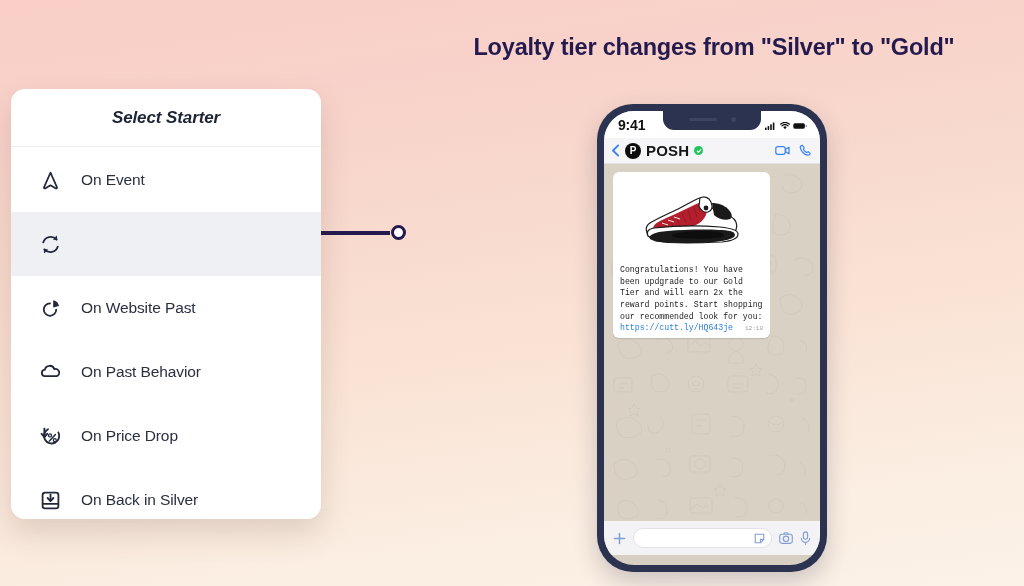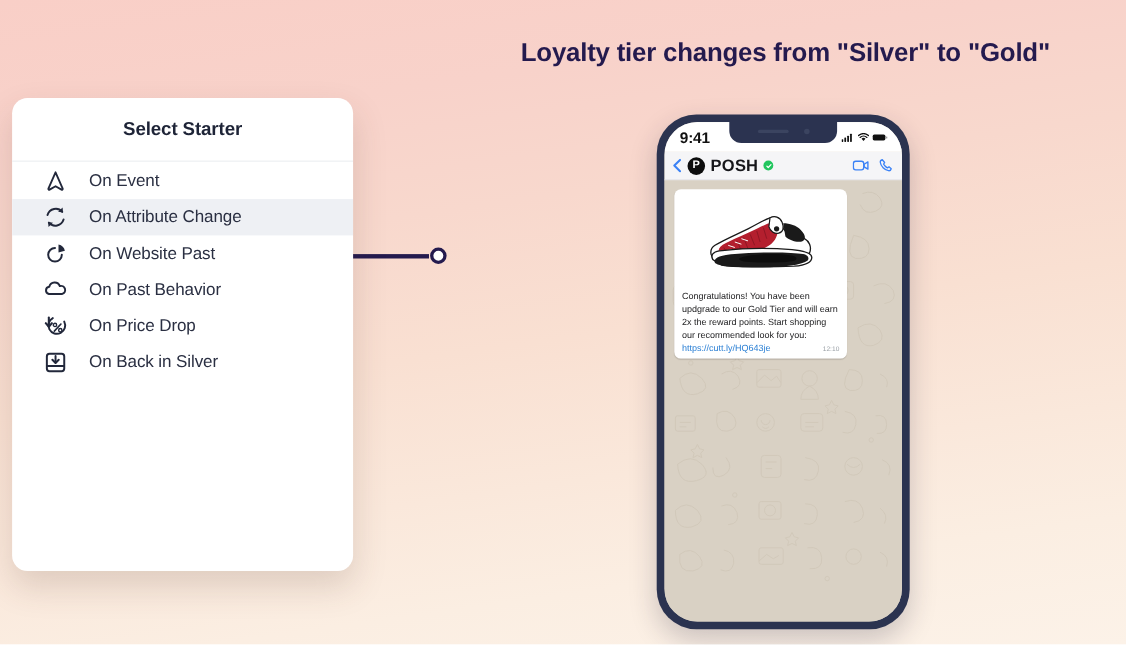--- a/index.html
+++ b/index.html
@@ -149,23 +149,24 @@
     border-radius: 50%;
     background: #22c55e;
     display: flex; align-items: center; justify-content: center;
     flex: none;
   }
   #header-actions { margin-left: auto; display: flex; align-items: center; gap: 9px; }
 
   
   #chat-body {
     position: relative;
-    height: 408px;
+    height: 357px;
     background-color: #d9d1c4;
     overflow: hidden;
+    font-family: Liberation Mono, monospace;
   }
   #doodles { position: absolute; inset: 0; opacity: 0.4; }
 
   #message-bubble {
     position: absolute;
     left: 9px;
     top: 8px;
     width: 157px;
     background: #fff;
     border-radius: 6px;
@@ -259,24 +260,25 @@
     display: flex;
     align-items: center;
     justify-content: center;
     border-bottom: 1px solid #eceef1;
   }
   #card-title {
     font-size: 17px;
     font-weight: 700;
     color: #1e2437;
     letter-spacing: -0.1px;
+    font-style: italic;
   }
   #menu-list { padding-top: 1px; }
   .menu-item {
-    height: 33px;
+    height: 64px;
     display: flex;
     align-items: center;
     padding-left: 28px;
     gap: 19px;
     cursor: pointer;
   }
   .menu-item.selected { background: #eef0f4; }
   .menu-icon {
     width: 23px; height: 23px;
     flex: none;
@@ -524,21 +526,20 @@
 
       <div class="menu-item selected">
         <span class="menu-icon">
           <svg width="21" height="21" viewBox="0 0 21 21">
             <path d="M3.2 8.4 A7.8 7.8 0 0 1 16.6 5.6" stroke="#22283b" stroke-width="1.8" fill="none" stroke-linecap="round"></path>
             <path d="M17.8 12.6 A7.8 7.8 0 0 1 4.4 15.4" stroke="#22283b" stroke-width="1.8" fill="none" stroke-linecap="round"></path>
             <path d="M16.9 1.6 L17.3 6.2 L12.8 5.4 Z" fill="#22283b"></path>
             <path d="M4.1 19.4 L3.7 14.8 L8.2 15.6 Z" fill="#22283b"></path>
           </svg>
         </span>
-        <span class="menu-label">On Attribute Change</span>
       </div>
 
       <div class="menu-item">
         <span class="menu-icon">
           <svg width="21" height="21" viewBox="0 0 21 21">
             <path d="M10 5.4 A6.2 6.2 0 1 0 16.2 11.6" stroke="#22283b" stroke-width="1.8" fill="none" stroke-linecap="round"></path>
             <path d="M13.2 2.2 A7.4 7.4 0 0 1 19 8 L13.2 9.6 Z" fill="#22283b"></path>
           </svg>
         </span>
         <span class="menu-label">On Website Past</span>

